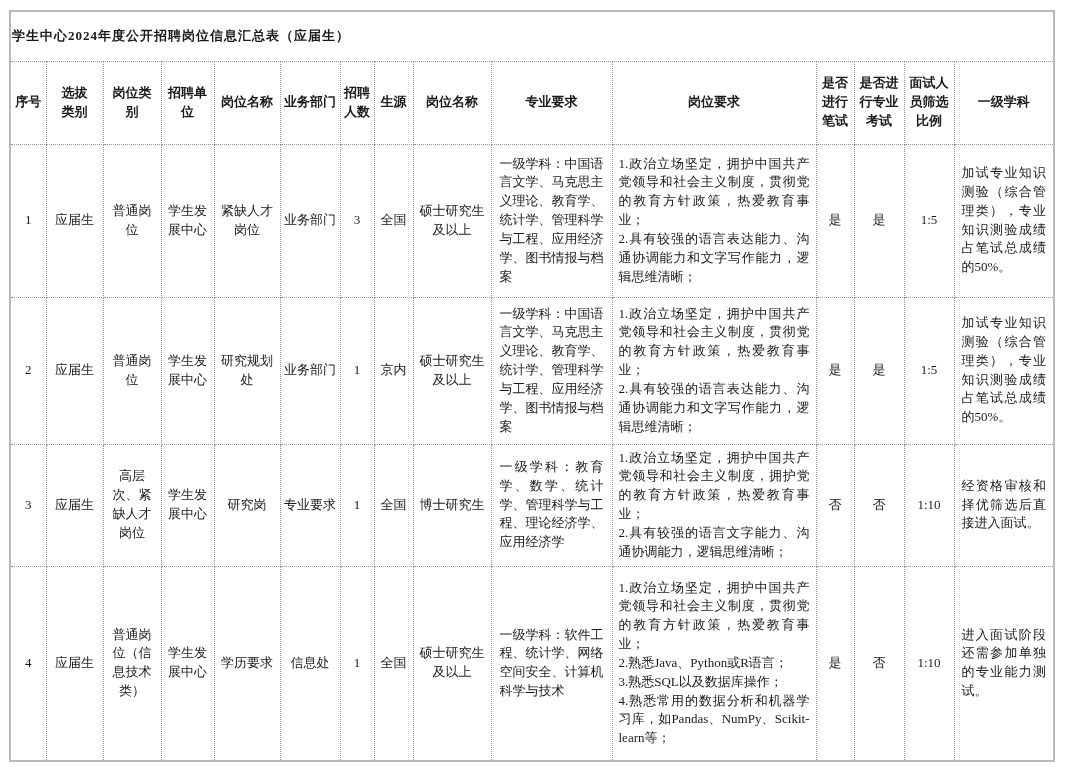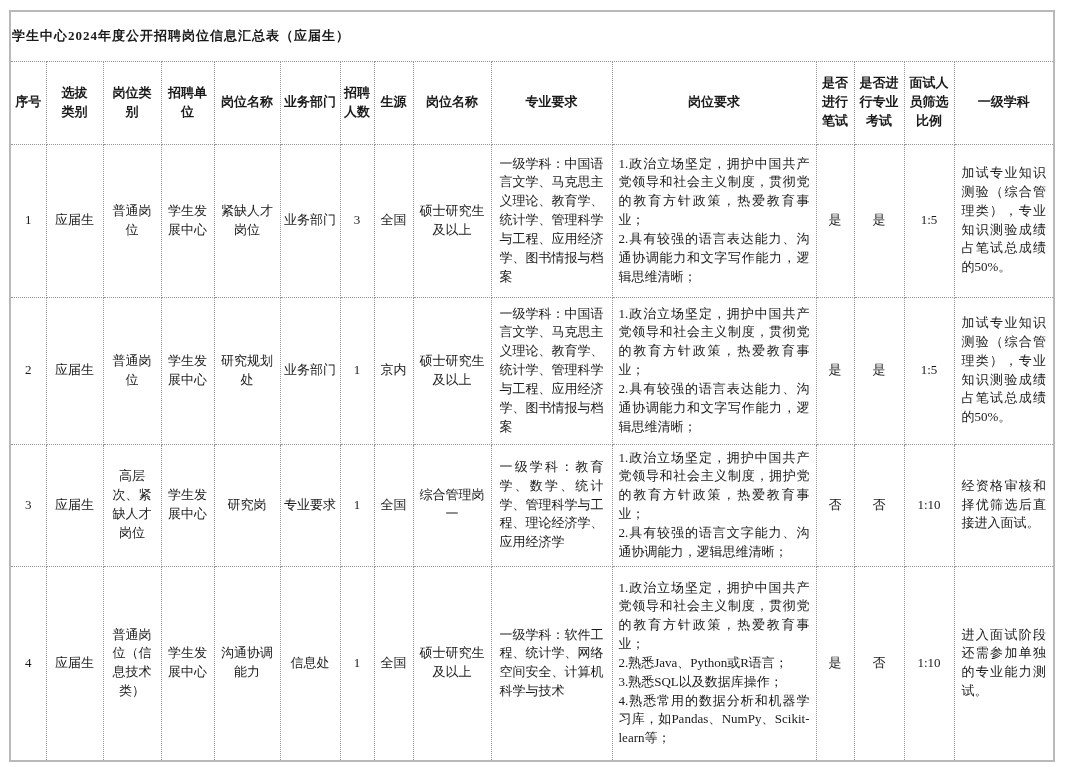--- a/index.html
+++ b/index.html
@@ -166,36 +166,36 @@
 
     <tr class="row-3">
       <td class="c-center">3</td>
       <td class="c-center">应届生</td>
       <td class="c-center">高层次、紧缺人才岗位</td>
       <td class="c-center">学生发展中心</td>
       <td class="c-center">研究岗</td>
       <td class="c-center">专业要求</td>
       <td class="c-center">1</td>
       <td class="c-center">全国</td>
-      <td class="c-center">综合管理岗一</td>
+      <td class="c-center">博士研究生</td>
       <td class="c-major">一级学科：教育学、数学、统计学、管理科学与工程、理论经济学、应用经济学</td>
       <td class="c-req">1.政治立场坚定，拥护中国共产党领导和社会主义制度，拥护党的教育方针政策，热爱教育事业；
 2.具有较强的语言文字能力、沟通协调能力，逻辑思维清晰；</td>
       <td class="c-center">否</td>
       <td class="c-center">否</td>
       <td class="c-center">1:10</td>
       <td class="c-assess">经资格审核和择优筛选后直接进入面试。</td>
     </tr>
 
     <tr class="row-4">
       <td class="c-center">4</td>
       <td class="c-center">应届生</td>
       <td class="c-center">普通岗位（信息技术类）</td>
       <td class="c-center">学生发展中心</td>
-      <td class="c-center">沟通协调能力</td>
+      <td class="c-center">学历要求</td>
       <td class="c-center">信息处</td>
       <td class="c-center">1</td>
       <td class="c-center">全国</td>
       <td class="c-center">硕士研究生及以上</td>
       <td class="c-major">一级学科：软件工程、统计学、网络空间安全、计算机科学与技术</td>
       <td class="c-req">1.政治立场坚定，拥护中国共产党领导和社会主义制度，贯彻党的教育方针政策，热爱教育事业；
 2.熟悉Java、Python或R语言；
 3.熟悉SQL以及数据库操作；
 4.熟悉常用的数据分析和机器学习库，如Pandas、NumPy、Scikit-learn等；</td>
       <td class="c-center">是</td>

